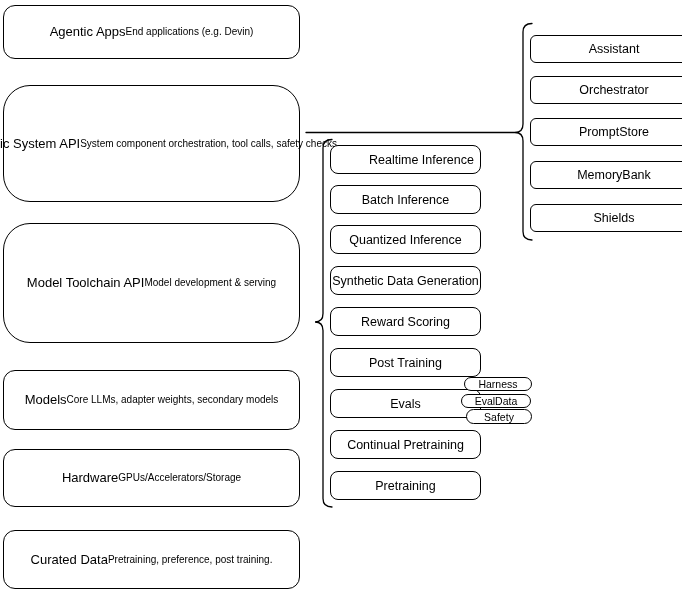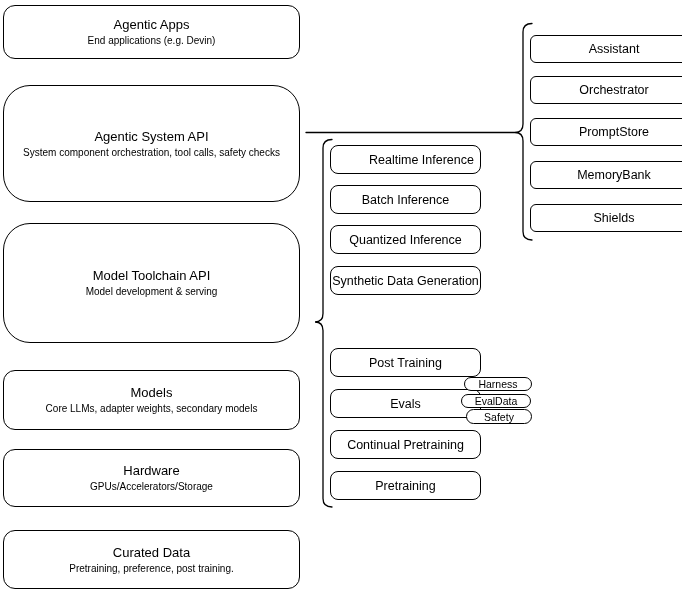--- a/index.html
+++ b/index.html
@@ -17,21 +17,21 @@
     left: 0; top: 0;
     width: 682px; height: 591px;
     z-index: 0;
   }
   .box {
     position: absolute;
     background: #ffffff;
     border: 1.3px solid #000000;
     box-sizing: border-box;
     display: flex;
-    flex-direction: column;
+    flex-direction: row;
     align-items: center;
     justify-content: center;
     text-align: center;
     z-index: 1;
   }
   .lbox { left: 3px; width: 297px; }
   .r-lg { border-radius: 27px; }
   .r-sm { border-radius: 12px; }
   .title { font-size: 13px; line-height: 18px; white-space: nowrap; }
   .subtitle { font-size: 10px; line-height: 14px; white-space: nowrap; }
@@ -105,20 +105,23 @@
   </div>
   <div class="box mbox" style="top:185px;">
     <span>Batch Inference</span>
   </div>
   <div class="box mbox" style="top:225px;">
     <span>Quantized Inference</span>
   </div>
   <div class="box mbox" style="top:266px;">
     <span>Synthetic Data Generation</span>
   </div>
+  <div class="box mbox" style="top:307px;">
+    <span>Reward Scoring</span>
+  </div>
   <div class="box mbox" style="top:348px;">
     <span>Post Training</span>
   </div>
   <div class="box mbox" style="top:389px;">
     <span>Evals</span>
   </div>
   <div class="box mbox" style="top:430px;">
     <span>Continual Pretraining</span>
   </div>
   <div class="box mbox" style="top:471px;">

